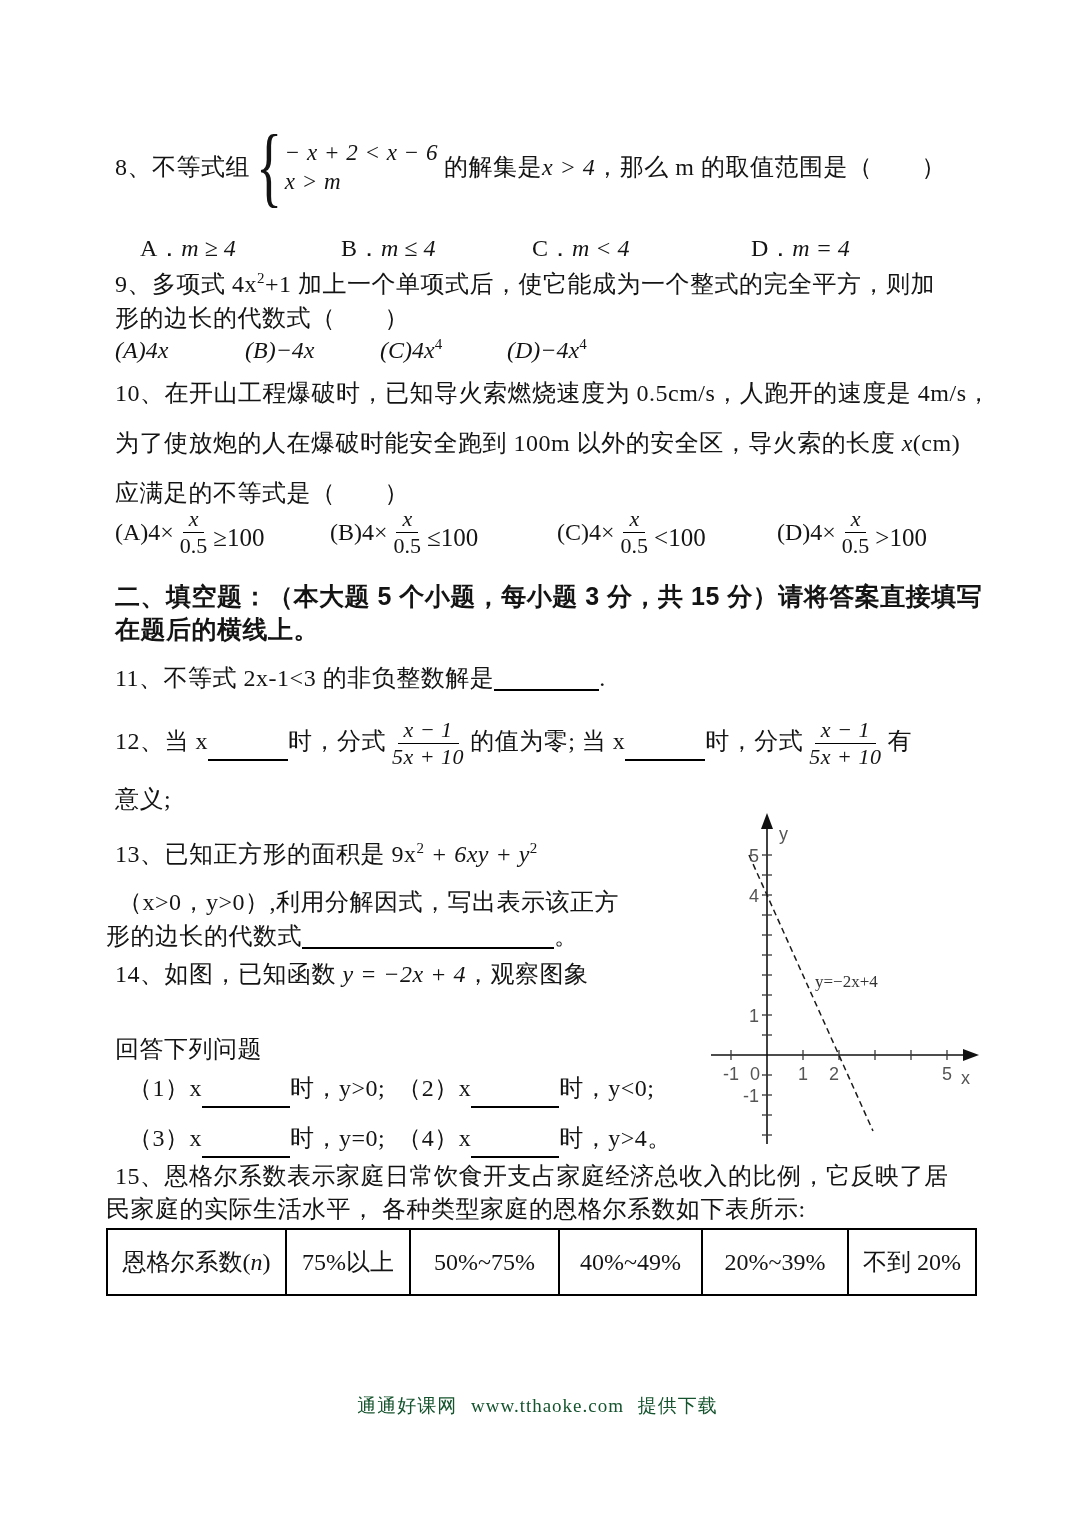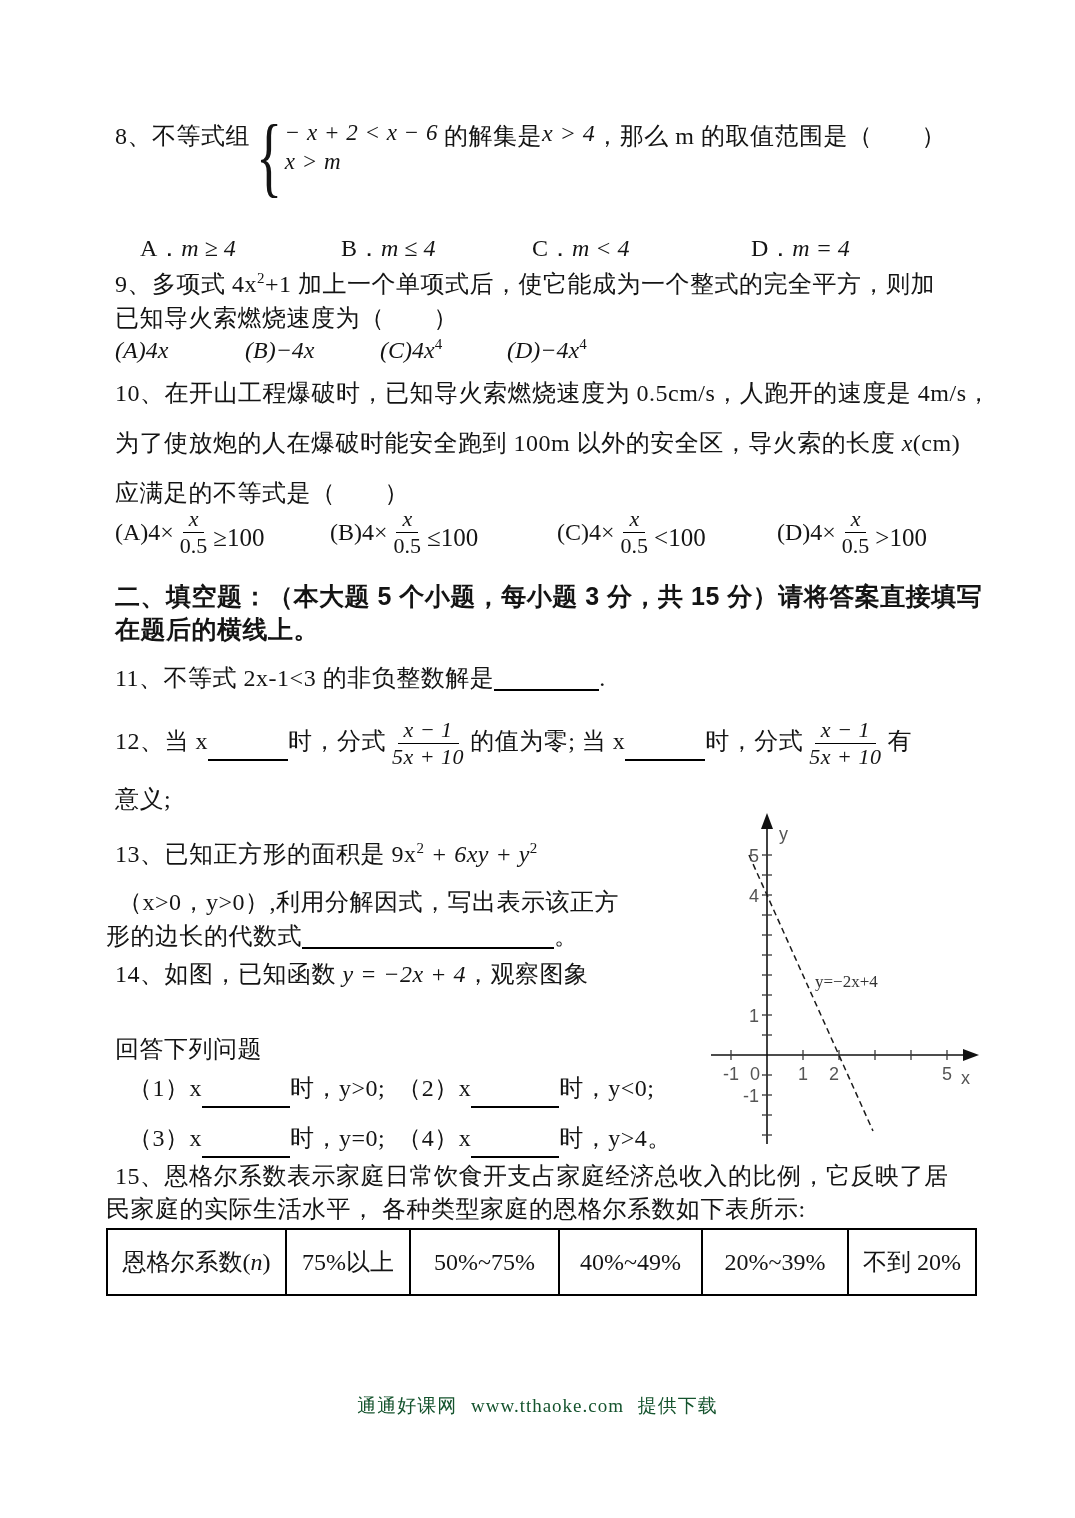--- a/index.html
+++ b/index.html
@@ -8,21 +8,21 @@
   .line{position:absolute;white-space:nowrap;font-size:24px;letter-spacing:.5px;}
   .m{font-style:italic;font-family:"Liberation Serif","DejaVu Serif",serif;}
   sup{font-size:15px;}
   .blank{display:inline-block;border-bottom:2px solid #000;}
   .b-base{vertical-align:-5px;}
   .b-low{vertical-align:-12px;}
   .frac{display:inline-flex;flex-direction:column;align-items:center;vertical-align:middle;
         line-height:1.18;font-size:22px;margin:0 4px;}
   .frac .fnum{border-bottom:1.7px solid #000;padding:0 6px;}
   .frac .fden{padding:0 2px;}
-  .q8row{position:absolute;top:120px;left:115px;height:94px;display:flex;align-items:flex-start;
+  .q8row{position:absolute;top:120px;left:115px;height:94px;display:flex;align-items:center;
          font-size:24px;letter-spacing:.5px;white-space:nowrap;}
   .brace{font-size:88px;font-weight:200;line-height:.85;display:inline-block;
          transform:scaleX(.62);margin:0 -6px 0 -2px;}
   .casecol{display:inline-flex;flex-direction:column;gap:3px;font-size:23px;margin-right:6px;}
   .opt{position:absolute;white-space:nowrap;font-size:24px;}
   .opt10{position:absolute;top:506px;display:flex;align-items:center;white-space:nowrap;font-size:24px;}
   .rel{font-size:25px;margin-top:12px;}
   .bold-h{font-family:"Liberation Sans","DejaVu Sans",sans-serif;font-weight:bold;font-size:25px;
           letter-spacing:.5px;}
   .inlineflow{line-height:86px;}
@@ -54,21 +54,21 @@
       <span>的解集是</span>
       <span class="m">x &gt; 4</span>
       <span>，那么 m 的取值范围是（　　）</span>
   </div>
   <span class="opt" style="top:232px;left:140px;"><span>A．</span><span class="m">m ≥ 4</span></span>
   <span class="opt" style="top:232px;left:341px;"><span>B．</span><span class="m">m ≤ 4</span></span>
   <span class="opt" style="top:232px;left:532px;"><span>C．</span><span class="m">m &lt; 4</span></span>
   <span class="opt" style="top:232px;left:751px;"><span>D．</span><span class="m">m = 4</span></span>
 
   <div class="line" style="top:268px;left:115px;"><span>9、多项式 4x</span><sup>2</sup><span>+1 加上一个单项式后，使它能成为一个整式的完全平方，则加</span></div>
-  <div class="line" style="top:302px;left:115px;">已知导火索燃烧速度为（　　）</div>
+  <div class="line" style="top:302px;left:115px;">形的边长的代数式（　　）</div>
   <span class="opt" style="top:336px;left:115px;"><span class="m">(A)4x</span><sup></sup></span>
   <span class="opt" style="top:336px;left:245px;"><span class="m">(B)−4x</span><sup></sup></span>
   <span class="opt" style="top:336px;left:380px;"><span class="m">(C)4x</span><sup>4</sup></span>
   <span class="opt" style="top:336px;left:507px;"><span class="m">(D)−4x</span><sup>4</sup></span>
 
   <div class="line" style="top:377px;left:115px;">10、在开山工程爆破时，已知导火索燃烧速度为 0.5cm/s，人跑开的速度是 4m/s，</div>
   <div class="line" style="top:427px;left:115px;"><span>为了使放炮的人在爆破时能安全跑到 100m 以外的安全区，导火索的长度 </span><span class="m">x</span><span>(cm)</span></div>
   <div class="line" style="top:477px;left:115px;">应满足的不等式是（　　）</div>
   <span class="opt10" style="left:115px;">
       <span>(A)4×</span>

